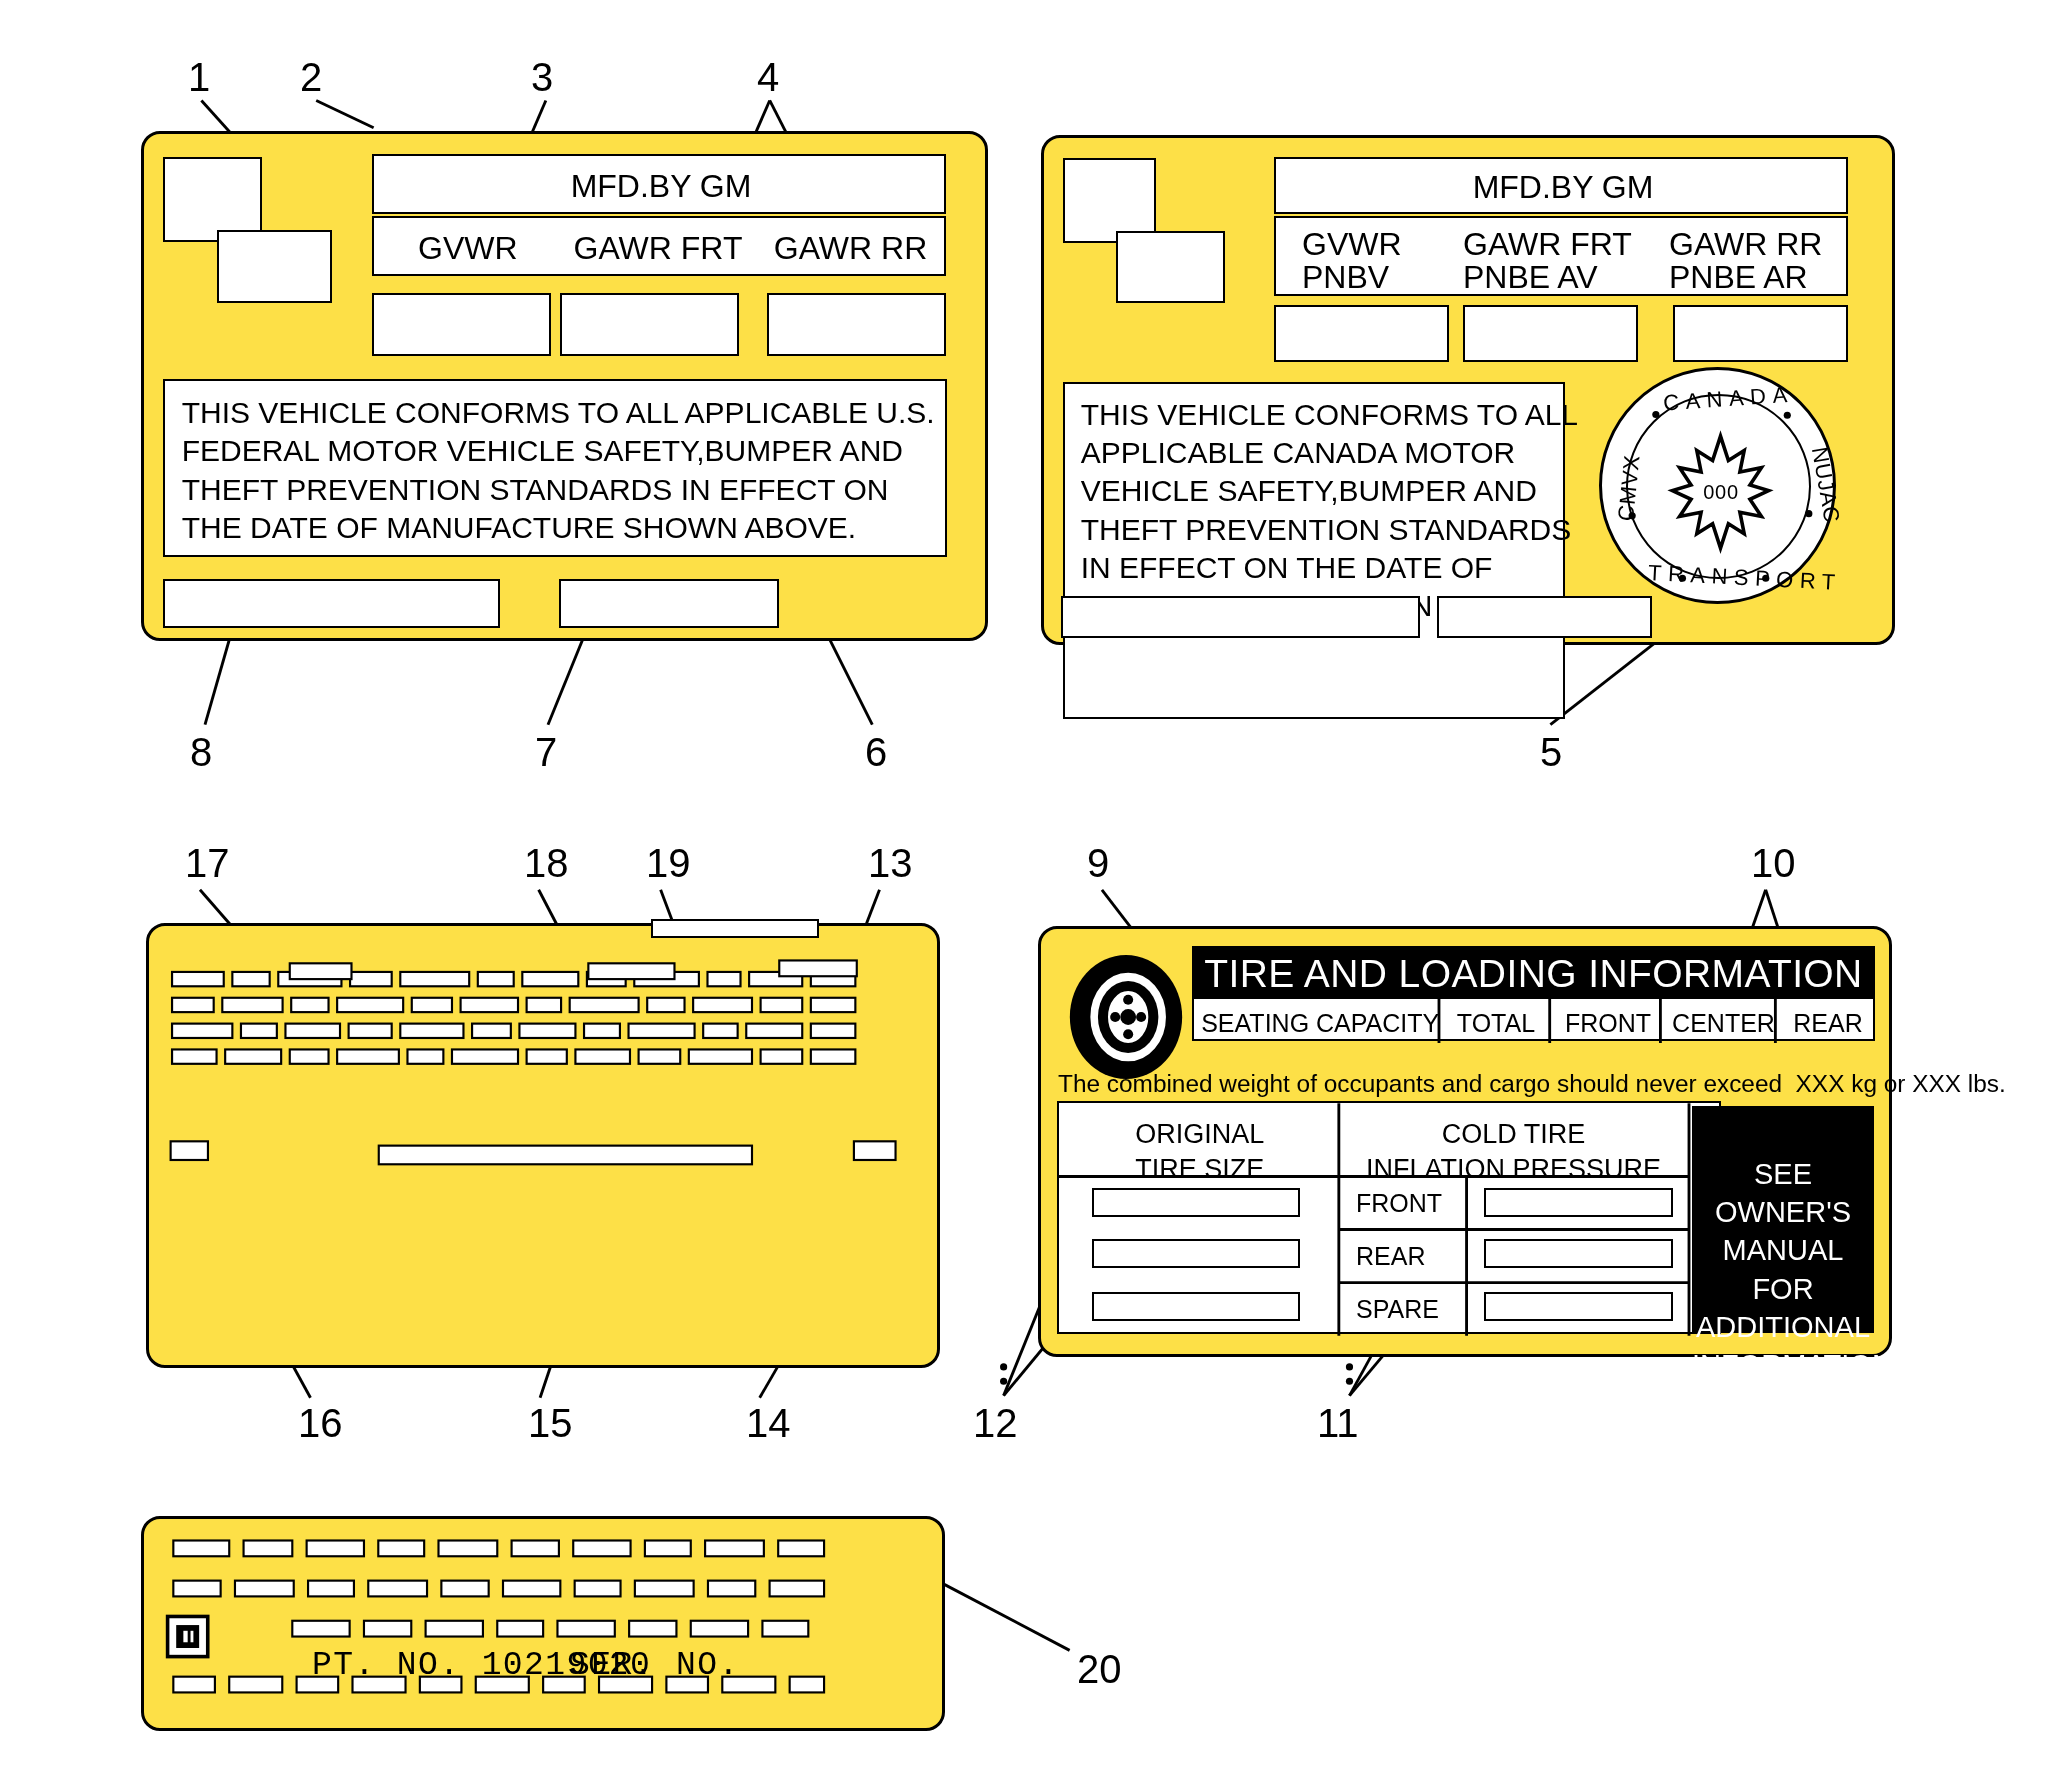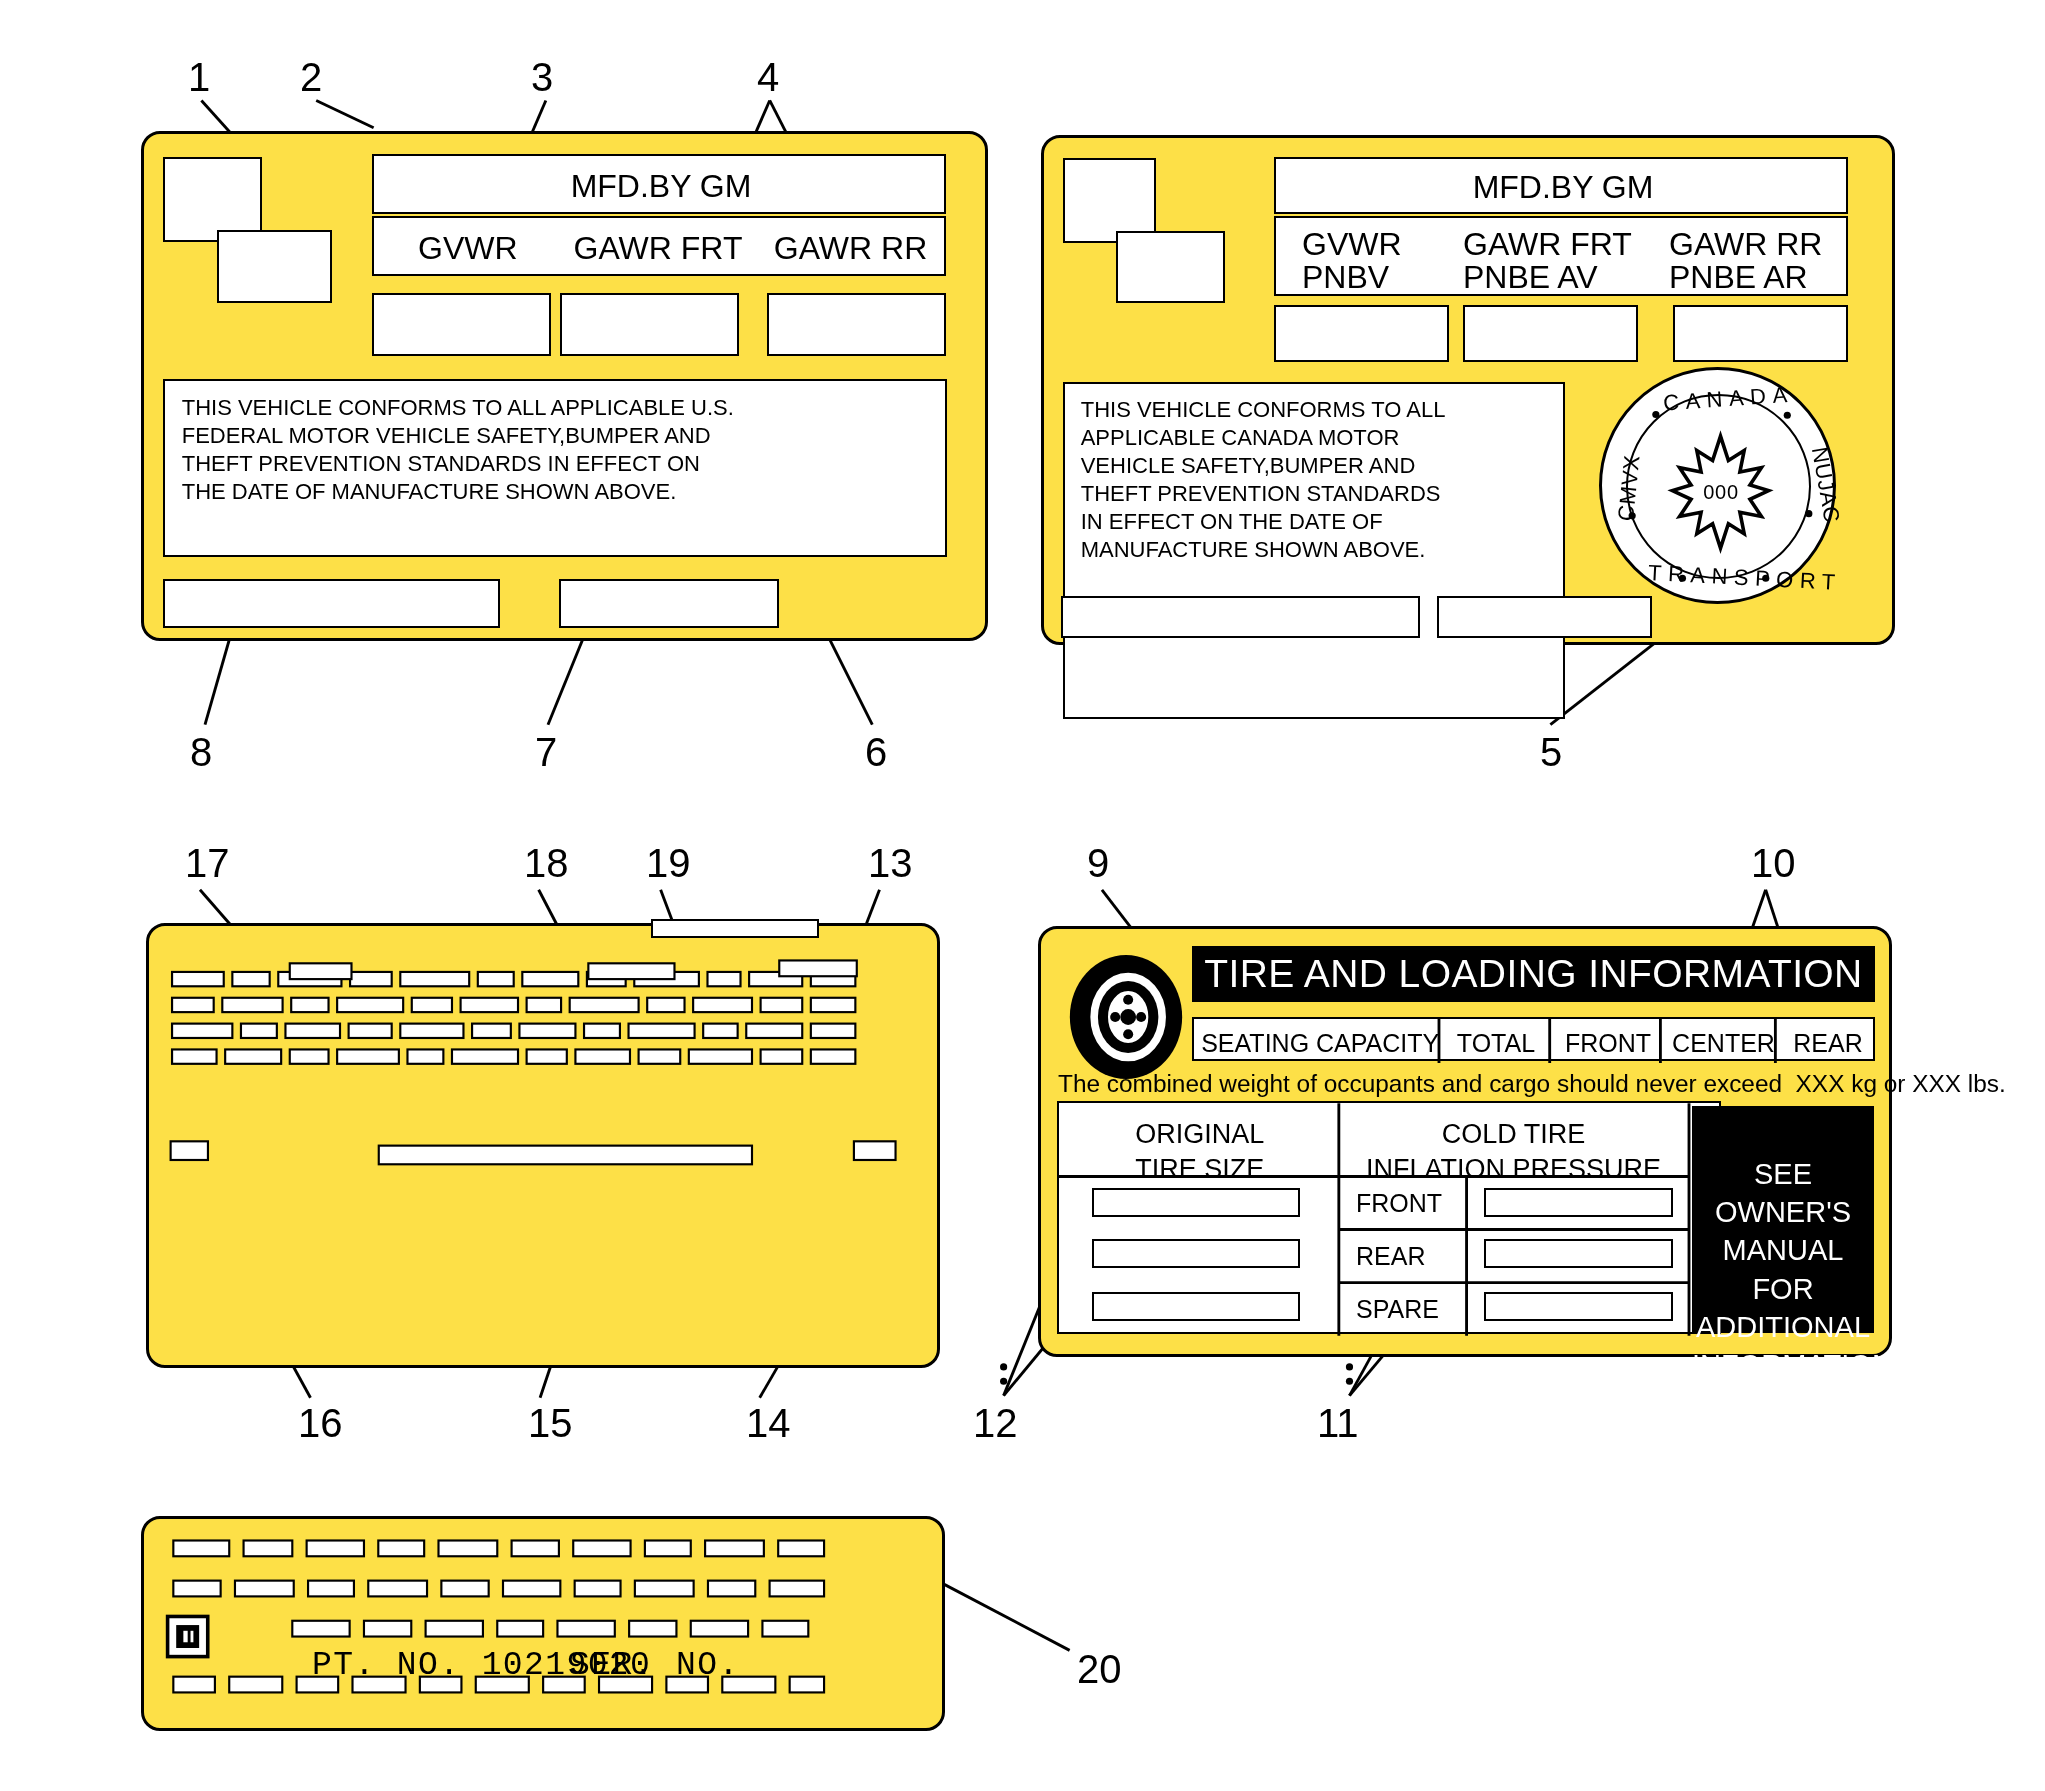--- a/index.html
+++ b/index.html
@@ -44,21 +44,21 @@
     position: absolute;
     font-size: 32px;
     line-height: 1.1;
     white-space: pre;
   }
   .lbl.c {
     text-align: center;
   }
   .para {
     position: absolute;
-    font-size: 22px;
+    font-size: 30px;
     line-height: 1.28;
     white-space: pre;
   }
   
   .seal {
     position: absolute;
     border: 3.6px solid #000;
     border-radius: 50%;
     box-sizing: border-box;
     background: #fff;
@@ -383,21 +383,21 @@
       <circle cx="103" cy="76" r="7" fill="#000"></circle>
       <circle cx="103" cy="124" r="7" fill="#000"></circle>
       <circle cx="85" cy="100" r="7" fill="#000"></circle>
       <circle cx="121" cy="100" r="7" fill="#000"></circle>
     </svg>
 
     <div class="blackbar" style="left:151px;top:17px;width:683px;height:56px;">
       <span class="tl-title">TIRE AND LOADING INFORMATION</span>
     </div>
 
-    <div class="boxline" style="left:151px;top:88px;width:683px;height:44px;">
+    <div class="boxline" style="left:151px;top:68px;width:683px;height:44px;">
       <div class="tl-cell" style="left:7.2px;top:10px;width:237px;">SEATING CAPACITY</div>
       <div class="tl-cell" style="left:248px;top:10px;width:108px;">TOTAL</div>
       <div class="tl-cell" style="left:360px;top:10px;width:108px;">FRONT</div>
       <div class="tl-cell" style="left:472px;top:10px;width:115px;">CENTER</div>
       <div class="tl-cell" style="left:589px;top:10px;width:90px;">REAR</div>
       <svg width="683" height="44" style="position:absolute;left:0;top:0;" viewBox="0 0 952 62">
         <g stroke="#000" stroke-width="4">
           <line x1="340" y1="0" x2="340" y2="62"></line>
           <line x1="496" y1="0" x2="496" y2="62"></line>
           <line x1="652" y1="0" x2="652" y2="62"></line>

